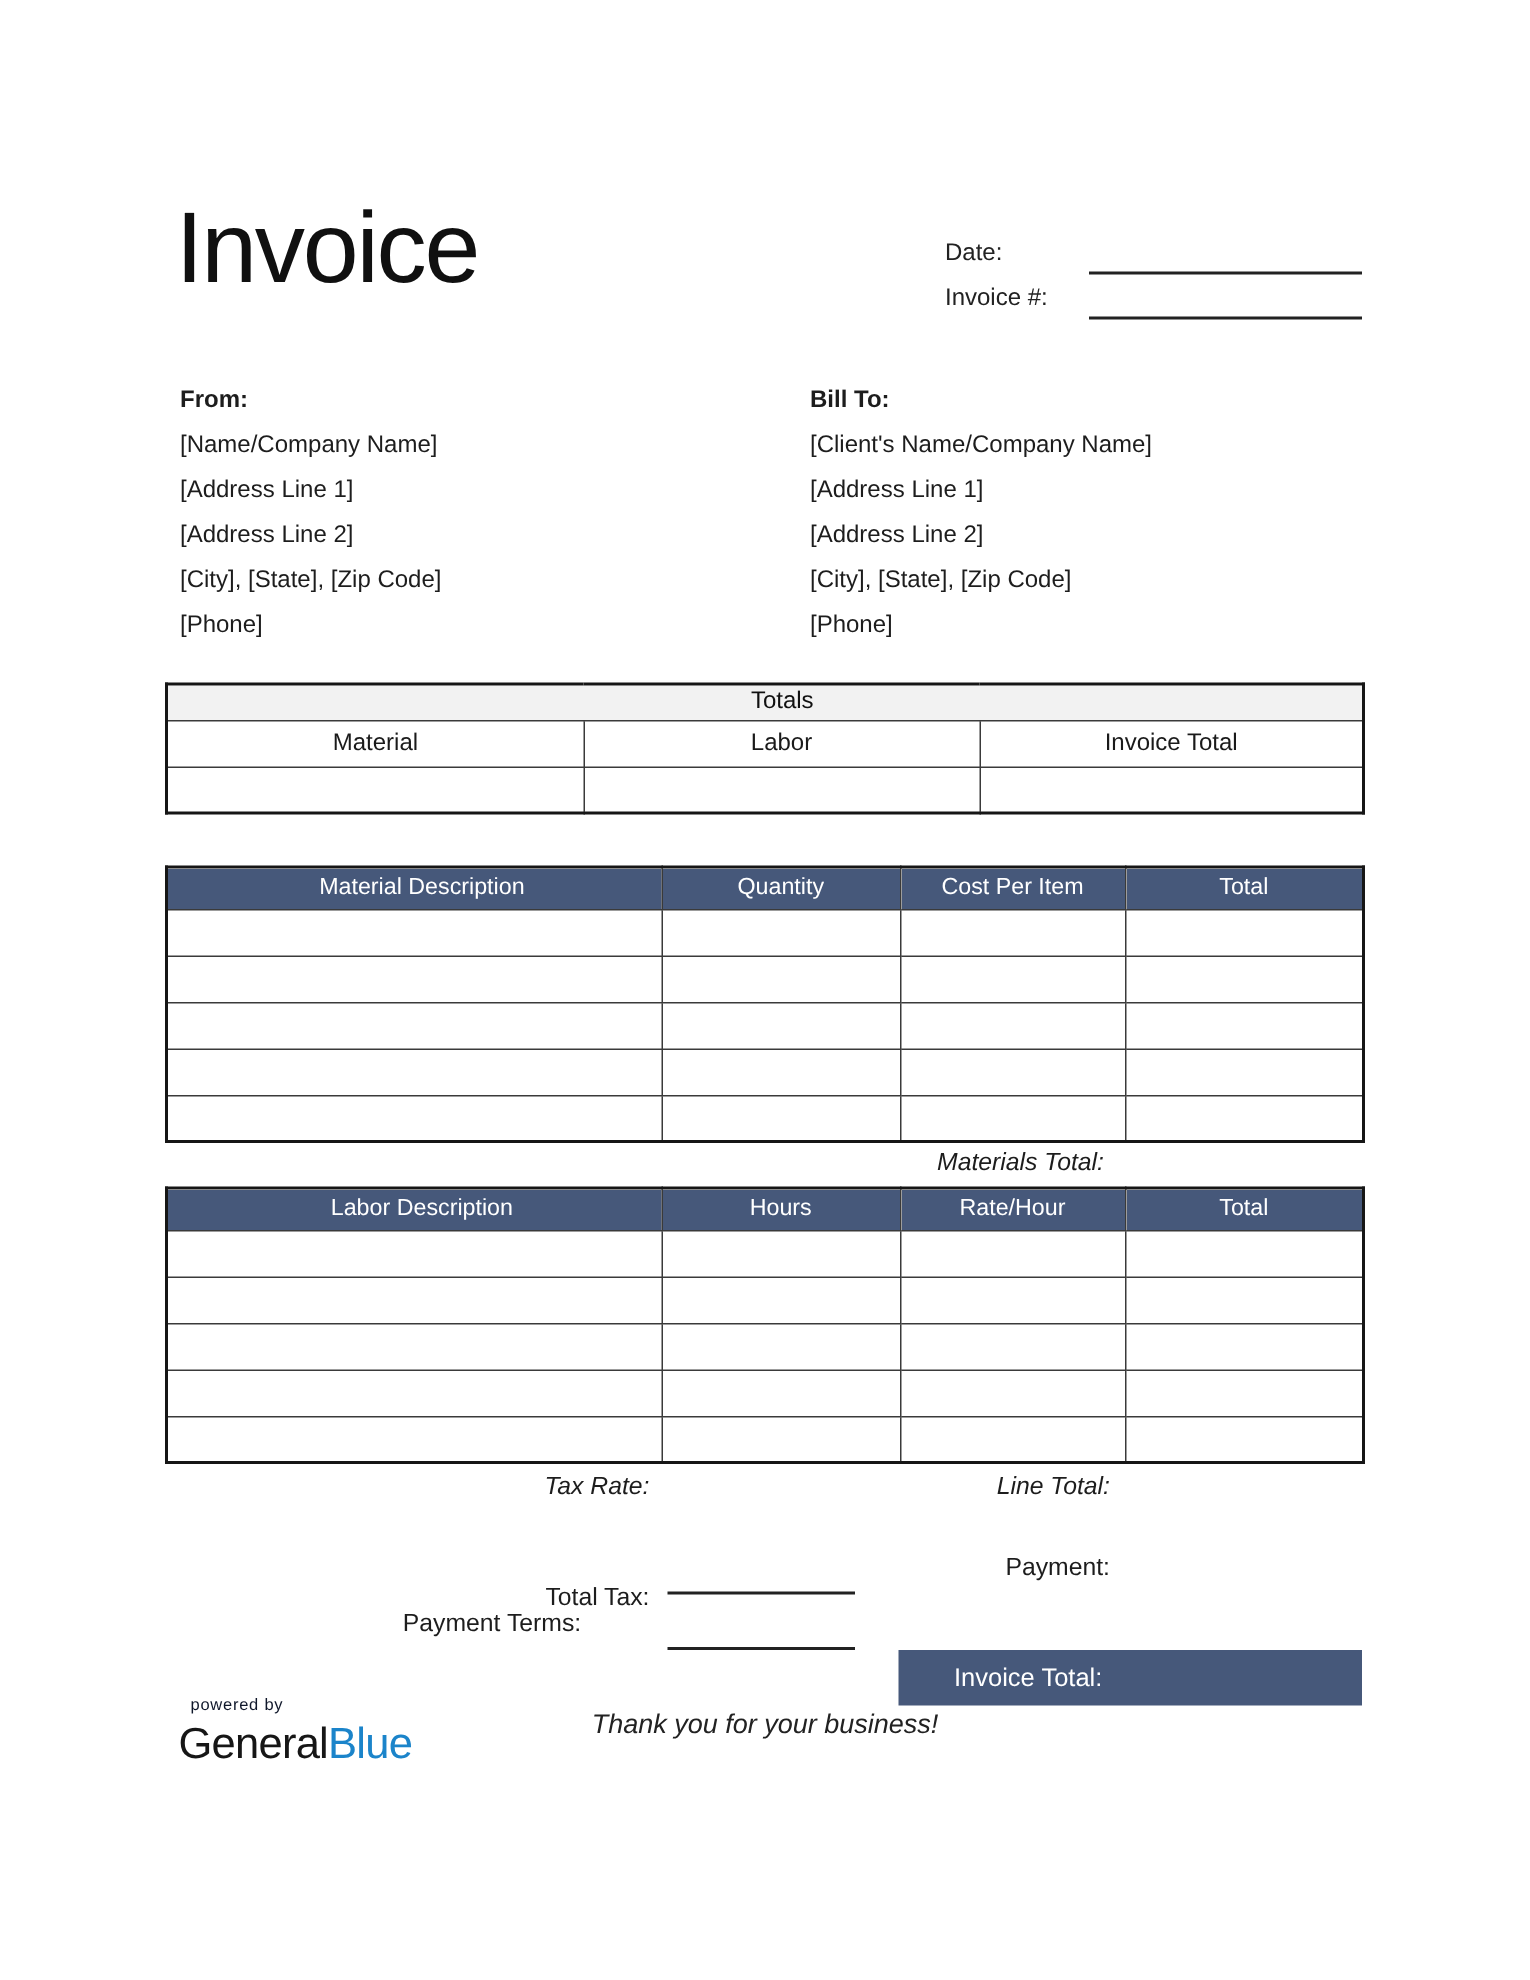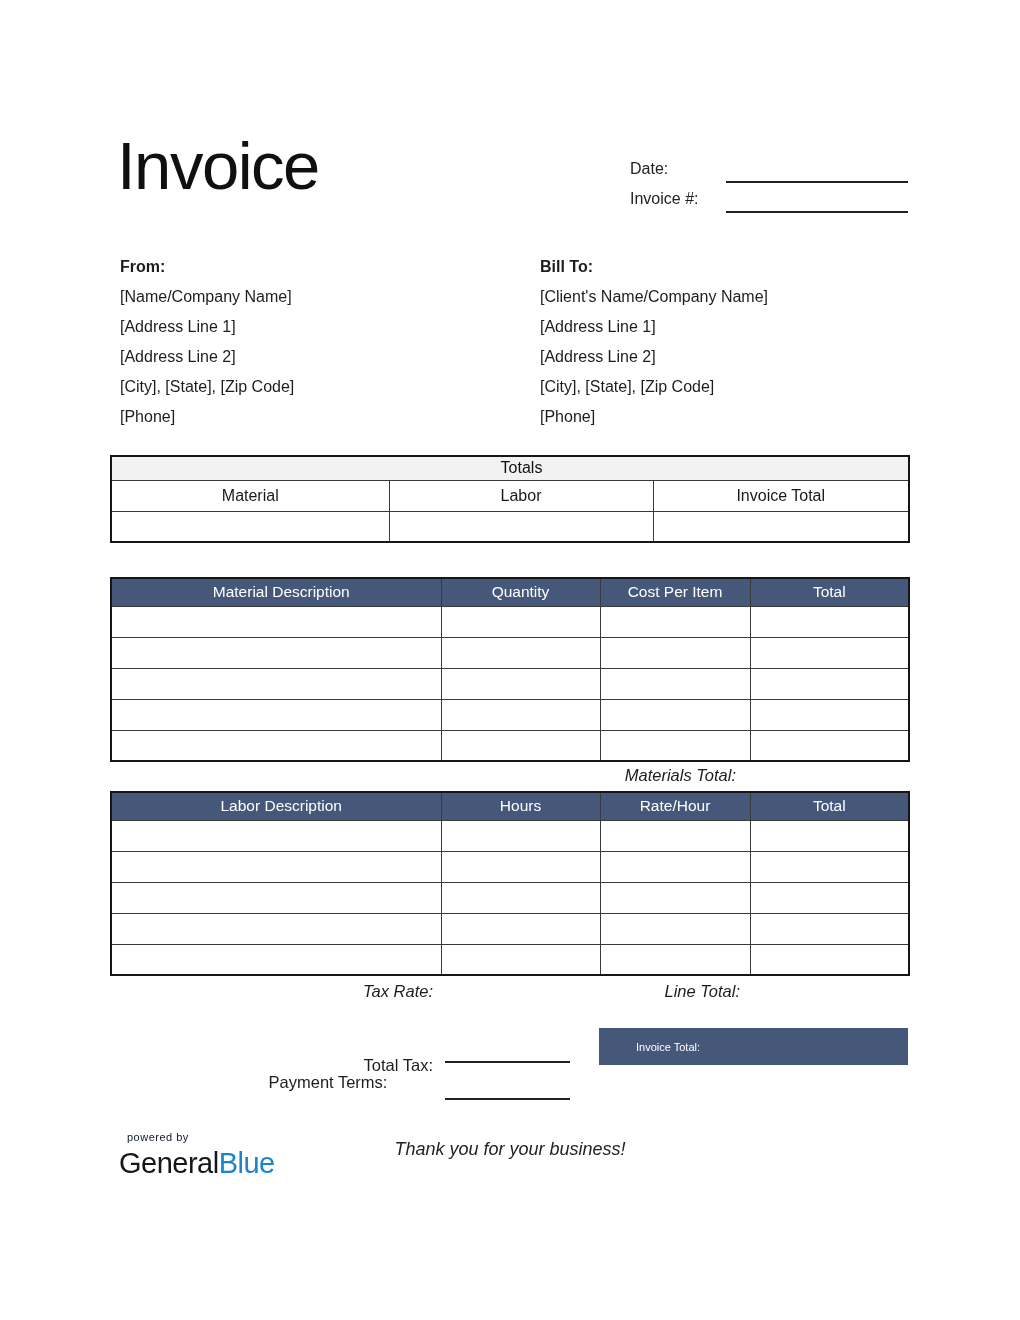--- a/index.html
+++ b/index.html
@@ -46,21 +46,21 @@
   .rlabel{position:absolute;font-size:16.5px;color:#1d1d1d;width:210px;text-align:right;}
   .materials-total{left:526px;top:766px;}
   .tax-rate{left:223px;top:982px;}
   .labor-total{left:530px;top:982px;}
   .total-tax{left:223px;top:1036px;margin-top:20px;}
   .subtotal{left:530px;top:1036px;}
   .payment-terms{left:223px;top:1073px;text-align:center;}
   .line-total-tax{left:445px;top:1061px;width:125px;}
   .line-payment-terms{left:445px;top:1098px;width:125px;}
 
-  .invoice-total-box{position:absolute;left:599px;top:1028px;width:309px;height:37px;background:var(--header-bg);color:#fff;display:flex;align-items:center;padding-left:37px;font-size:11px;}
+  .invoice-total-box{position:absolute;left:599px;top:1100px;width:309px;height:37px;background:var(--header-bg);color:#fff;display:flex;align-items:center;padding-left:37px;font-size:17px;}
 
   .powered-by{position:absolute;left:127px;top:1131px;font-size:11px;color:#0f172a;letter-spacing:.5px;}
   .brand{position:absolute;left:119px;top:1147px;font-size:29px;letter-spacing:-.5px;color:#161616;}
   .brand .blue{color:var(--brand-blue);}
   .thanks{position:absolute;left:0;top:1139px;width:1020px;text-align:center;font-size:18px;font-style:italic;color:#222;}
 </style>
 </head>
 <body>
 
 <div class="page">

